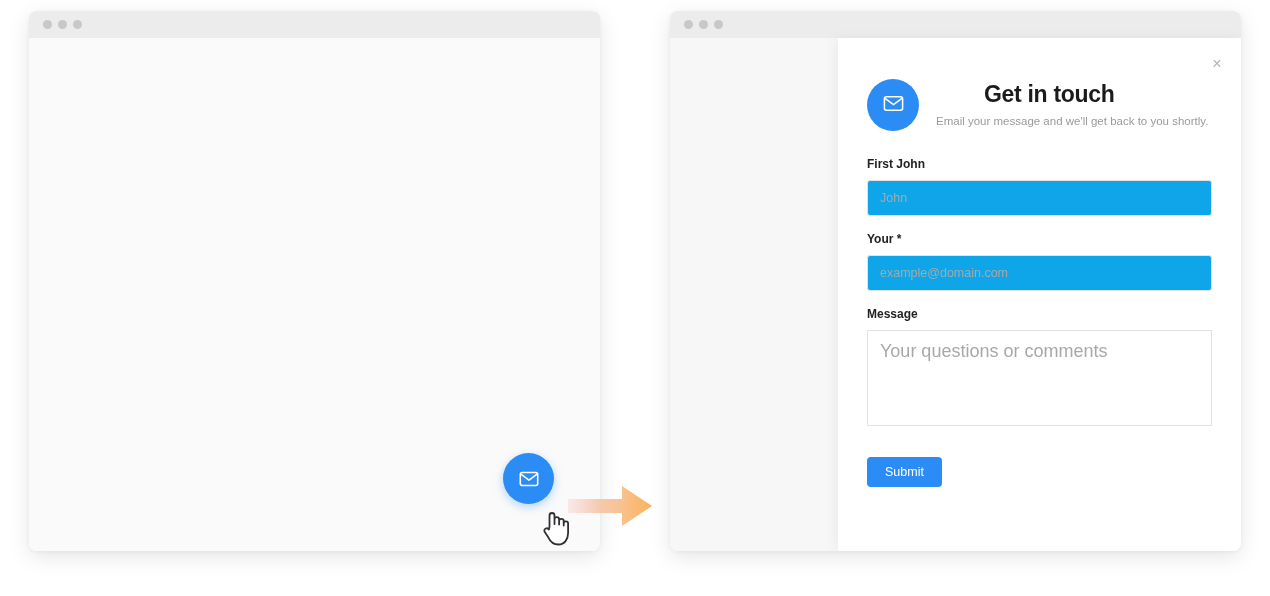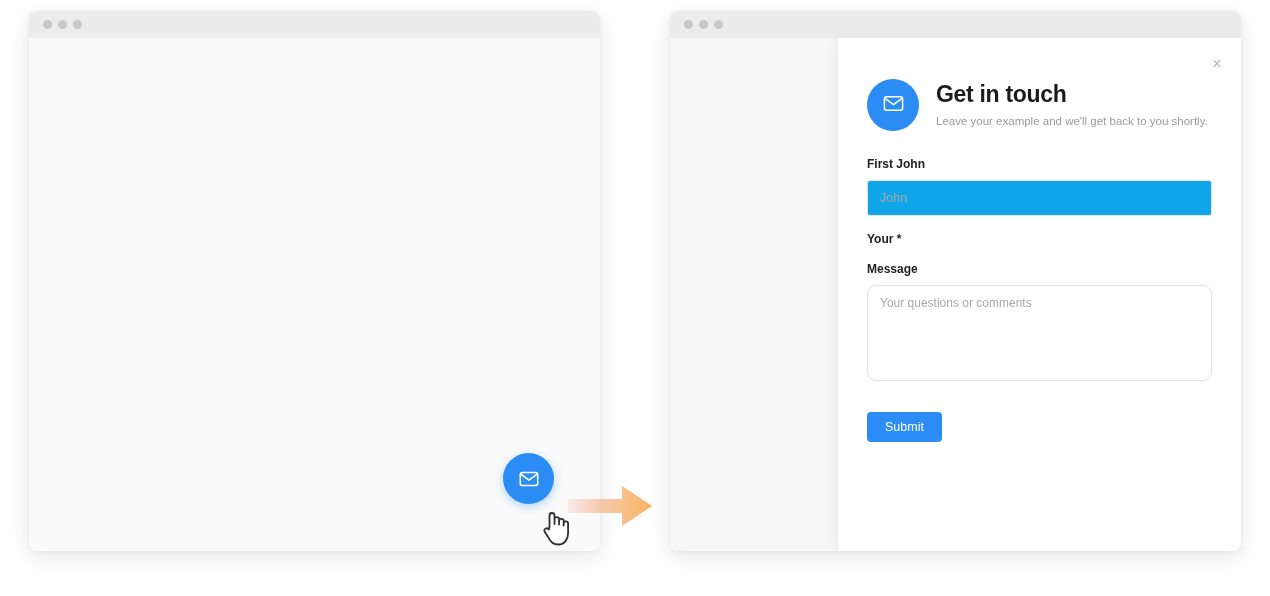--- a/index.html
+++ b/index.html
@@ -149,20 +149,21 @@
     justify-content: center;
     flex: 0 0 52px;
   }
   .header-text { margin-left: 17px; }
   .header-title {
     font-size: 23px;
     font-weight: bold;
     color: #1b1b1b;
     letter-spacing: -0.3px;
     line-height: 1.15;
+    margin-left: 48px;
   }
   .header-sub {
     font-size: 11.5px;
     color: #9a9a9a;
     margin-top: 8px;
     line-height: 1.2;
   }
 
   .field { margin-bottom: 16px; }
   .field-label {
@@ -185,23 +186,23 @@
     font-family: "Liberation Sans", sans-serif;
     background: #0ea5e9;
     outline: none;
   }
   .text-area {
     display: block;
     width: 100%;
     height: 96px;
     box-sizing: border-box;
     border: 1px solid #e2e2e2;
-    border-radius: 9px;
+    border-radius: 0;
     padding: 10px 12px;
-    font-size: 12px;
+    font-size: 18px;
     color: #333333;
     font-family: "Liberation Sans", sans-serif;
     background: #ffffff;
     resize: none;
     outline: none;
   }
   .text-input::placeholder,
   .text-area::placeholder { color: #a8a8a8; }
 
   .submit-button {
@@ -276,31 +277,32 @@
         <div class="header-badge">
           <span>
             <svg width="23" height="23" viewBox="0 0 24 24" fill="none" stroke="#ffffff" stroke-width="1.6" stroke-linecap="round" stroke-linejoin="round">
               <rect x="2.5" y="5" width="19" height="14" rx="2"></rect>
               <path d="M2.8 6.4 L12 13.2 L21.2 6.4"></path>
             </svg>
           </span>
         </div>
         <div class="header-text">
           <div class="header-title">Get in touch</div>
-          <div class="header-sub">Leave your example and we'll get back to you shortly.</div>
+          <div class="header-sub">Email your message and we'll get back to you shortly.</div>
         </div>
       </div>
 
       <div class="field">
         <label class="field-label">First John</label>
         <input class="text-input" type="text" placeholder="John" style="">
       </div>
 
       <div class="field">
         <label class="field-label">Your *</label>
+        <input class="text-input" type="text" placeholder="example@domain.com" style="">
       </div>
 
       <div class="field">
         <label class="field-label">Message</label>
         <textarea class="text-area" placeholder="Your questions or comments" style=""></textarea>
       </div>
 
       <button class="submit-button">Submit</button>
 
     </div>

